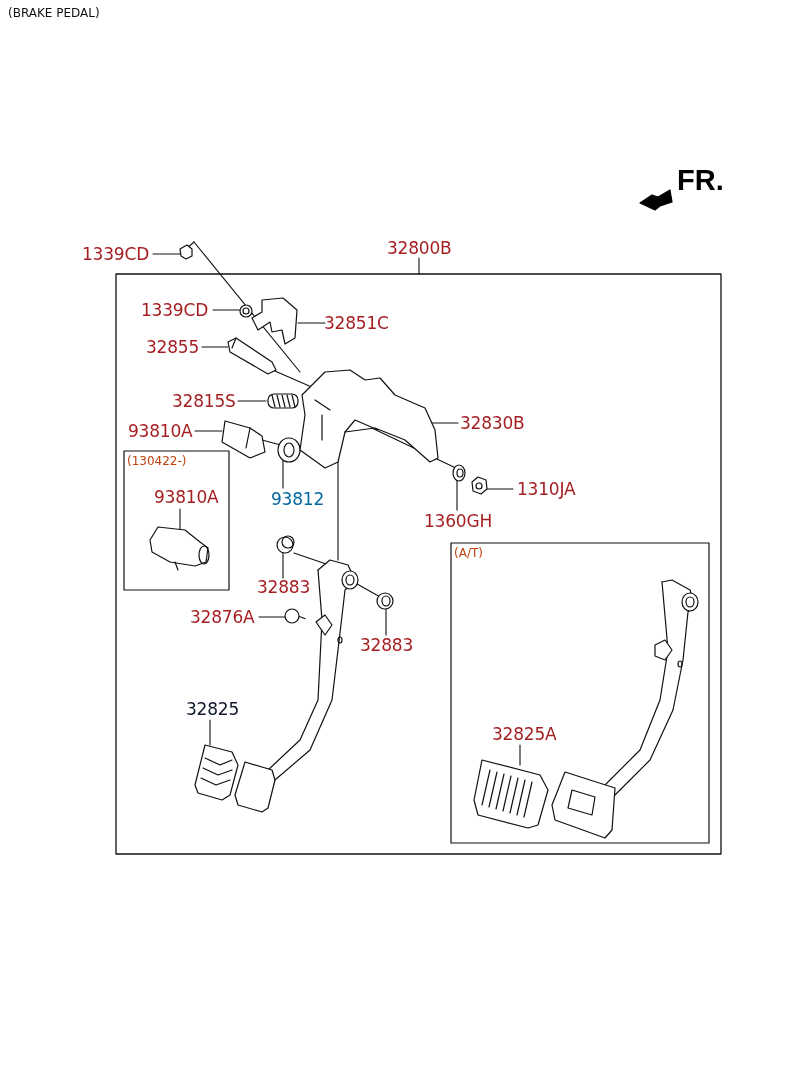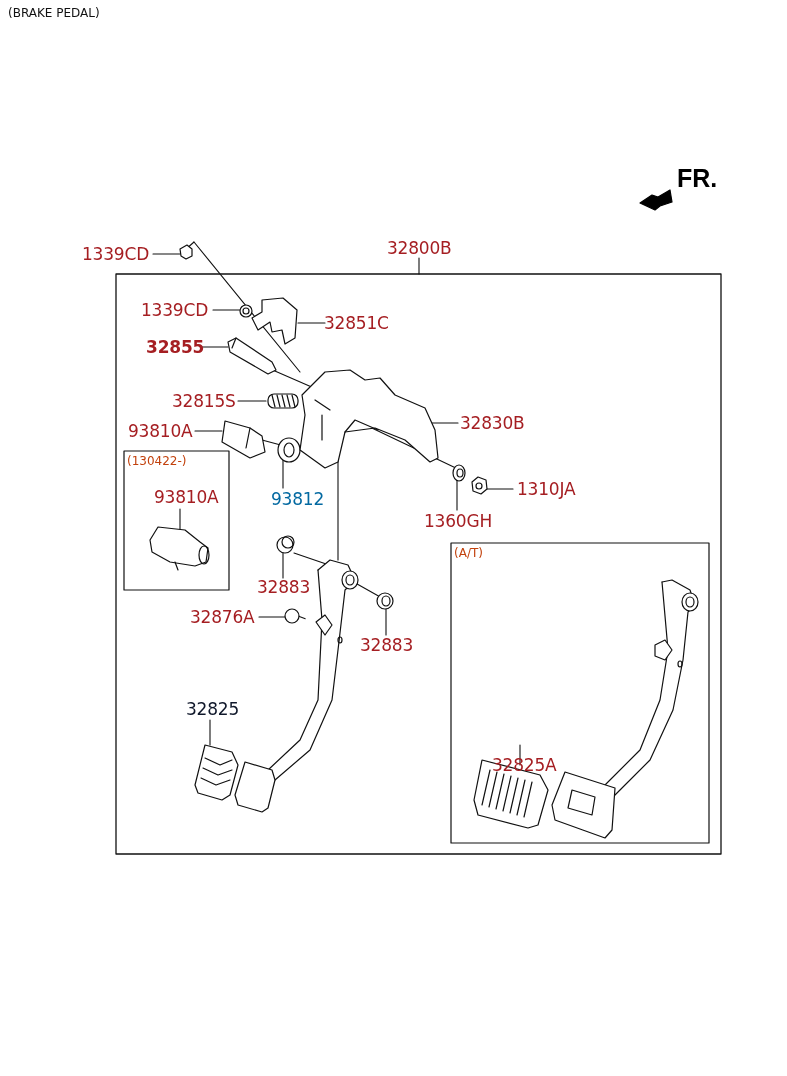--- a/index.html
+++ b/index.html
@@ -2,21 +2,21 @@
 <html><head>
 <meta charset="utf-8">
 <style>
   html, body { margin: 0; padding: 0; background: #ffffff; }
   body { width: 787px; height: 1076px; position: relative; overflow: hidden;
          font-family: "DejaVu Sans", sans-serif; }
   .title { position: absolute; left: 8px; top: 6px; font-size: 12px; color: #111; }
   .lbl { position: absolute; font-size: 17px; color: #a51e22; white-space: nowrap; letter-spacing: -0.2px; }
   .blk { position: absolute; font-size: 12px; color: #c2410c; white-space: nowrap; }
   .fr { position: absolute; left: 677px; top: 164px; font-family: "Liberation Sans", sans-serif;
-        font-weight: bold; font-size: 25px; color: #000; }
+        font-weight: bold; font-size: 29px; color: #000; }
   svg.diagram { position: absolute; left: 0; top: 0; }
 </style>
 </head>
 <body>
 
 <div class="title">(BRAKE PEDAL)</div>
 <div class="fr">FR.</div>
 
 <svg class="diagram" width="787" height="1076" viewBox="0 0 787 1076" fill="none" stroke="#111" stroke-width="1.2" stroke-linejoin="round" stroke-linecap="round">
 
@@ -151,27 +151,27 @@
   <g>
     <path d="M565,772 L615,788 L612,830 L605,838 L555,820 L552,805 Z" fill="#fff"></path>
     <path d="M572,790 L595,797 L592,815 L568,808 Z"></path>
   </g>
 </svg>
 
 <div class="lbl" style="left: 387px; top: 238px; color: rgb(165, 30, 34);">32800B</div>
 <div class="lbl" style="left: 82px; top: 244px; color: rgb(165, 30, 34);">1339CD</div>
 <div class="lbl" style="left: 141px; top: 300px; color: rgb(165, 30, 34);">1339CD</div>
 <div class="lbl" style="left: 324px; top: 313px; color: rgb(165, 30, 34);">32851C</div>
-<div class="lbl" style="left: 146px; top: 337px; color: rgb(165, 30, 34); font-weight: bold;">32855</div>
+<div class="lbl" style="left: 146px; top: 337px; color: rgb(165, 30, 34);">32855</div>
 <div class="lbl" style="left: 172px; top: 391px; color: rgb(165, 30, 34);">32815S</div>
 <div class="lbl" style="left: 128px; top: 421px; color: rgb(165, 30, 34);">93810A</div>
 <div class="lbl" style="left: 460px; top: 413px; color: rgb(165, 30, 34);">32830B</div>
 <div class="lbl" style="left: 517px; top: 479px; color: rgb(165, 30, 34);">1310JA</div>
 <div class="lbl" style="left: 424px; top: 511px; color: rgb(165, 30, 34);">1360GH</div>
 <div class="lbl" style="left: 271px; top: 489px; color: #0369a1;">93812</div>
 <div class="blk" style="left:127px;top:454px;">(130422-)</div>
 <div class="lbl" style="left: 154px; top: 487px; color: rgb(165, 30, 34);">93810A</div>
 <div class="lbl" style="left: 257px; top: 577px; color: rgb(165, 30, 34);">32883</div>
 <div class="lbl" style="left: 190px; top: 607px; color: rgb(165, 30, 34);">32876A</div>
 <div class="lbl" style="left: 360px; top: 635px; color: rgb(165, 30, 34);">32883</div>
 <div class="lbl" style="left: 186px; top: 699px; color: #0f172a;">32825</div>
 <div class="blk" style="left:454px;top:546px;">(A/T)</div>
-<div class="lbl" style="left: 492px; top: 724px; color: rgb(165, 30, 34); margin-top: 31px;">32825A</div>
+<div class="lbl" style="left: 492px; top: 724px; color: rgb(165, 30, 34);">32825A</div>
 
 </body></html>

